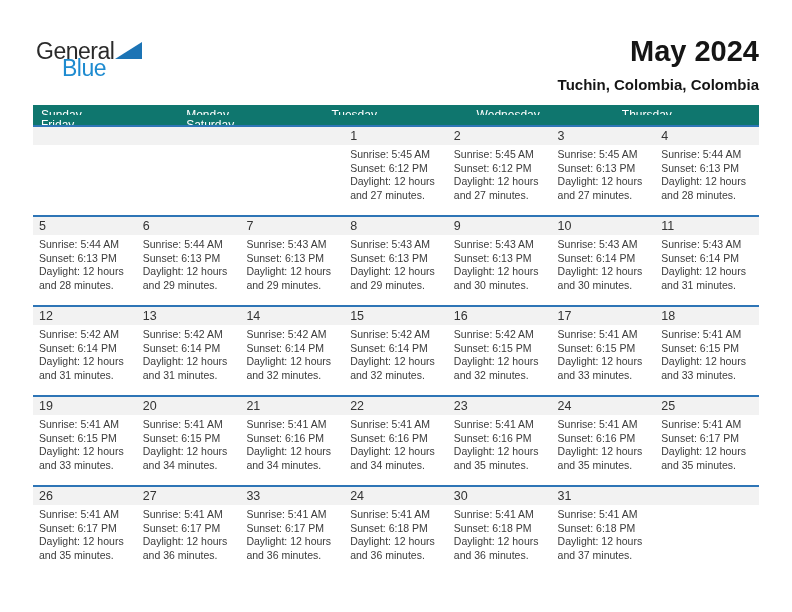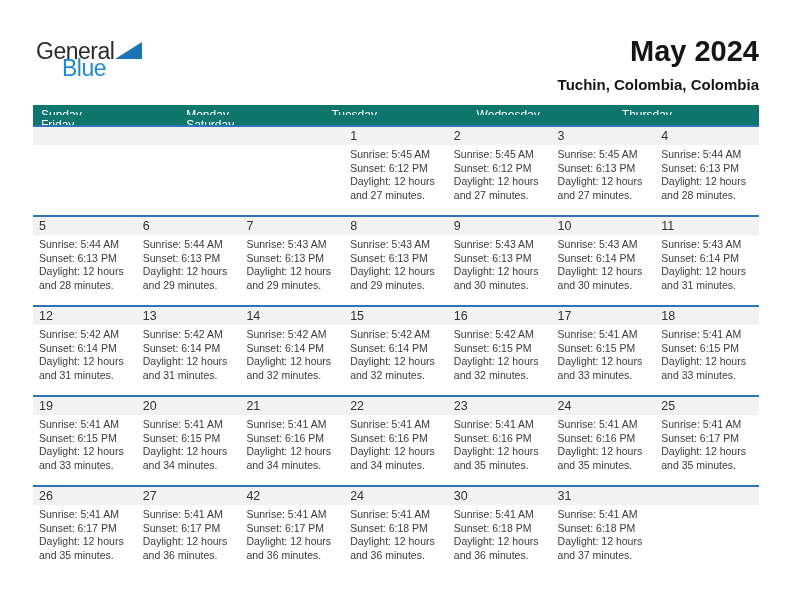--- a/index.html
+++ b/index.html
@@ -338,21 +338,21 @@
         <div class="cell">
           <div class="daynum">27</div>
           <div class="details">
             <div>Sunrise: 5:41 AM</div>
             <div>Sunset: 6:17 PM</div>
             <div>Daylight: 12 hours</div>
             <div>and 36 minutes.</div>
           </div>
         </div>
         <div class="cell">
-          <div class="daynum">42</div>
+          <div class="daynum">33</div>
           <div class="details">
             <div>Sunrise: 5:41 AM</div>
             <div>Sunset: 6:17 PM</div>
             <div>Daylight: 12 hours</div>
             <div>and 36 minutes.</div>
           </div>
         </div>
         <div class="cell">
           <div class="daynum">24</div>
           <div class="details">

